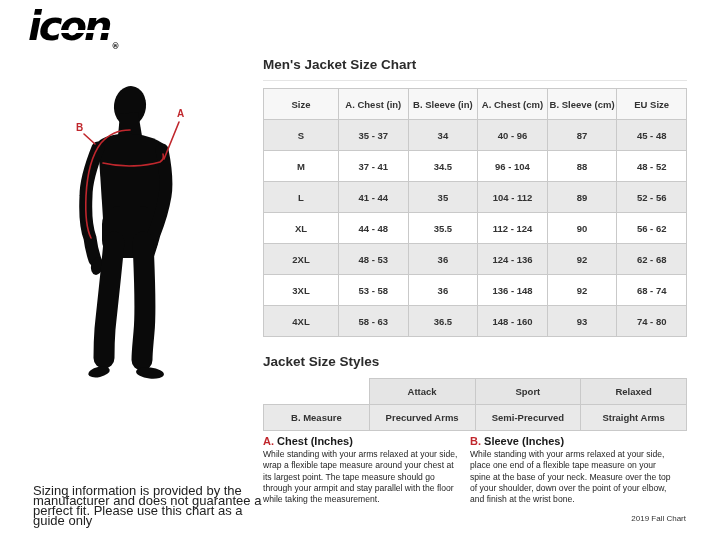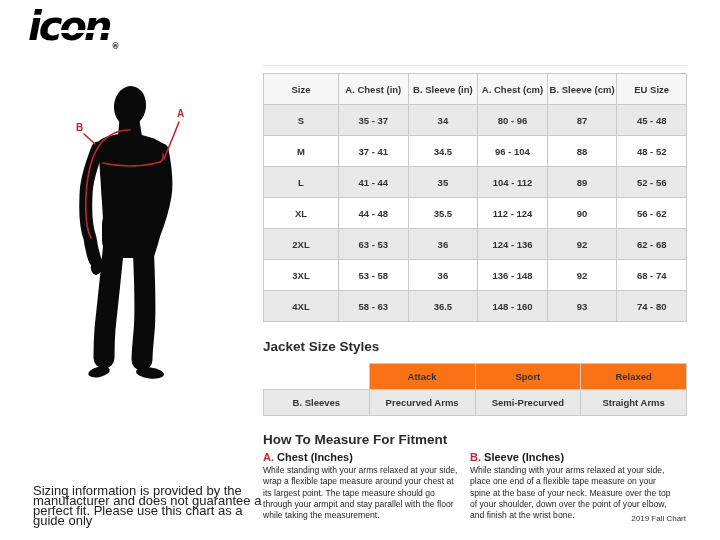--- a/index.html
+++ b/index.html
@@ -37,21 +37,21 @@
            overflow:hidden; white-space:nowrap; }
 
   .size-table { margin-top:7px; }
   .size-table th { height:28px; font-weight:bold; background:#f7f7f7; }
   .size-table th:first-child { width:72px; }
   .size-table td { height:28px; font-weight:600; }
   .size-table tbody tr:nth-child(odd) td { background:#e9e9e9; }
 
   .styles-heading { margin-top:17px; }
   .styles-table { margin-top:9px; }
-  .styles-table th { height:23px; font-weight:bold; background:#f97316; }
+  .styles-table th { height:23px; font-weight:bold; background:#e5e5e5; }
   .styles-table thead th:first-child { border:none; background:transparent; }
   .styles-table td { height:23px; font-weight:600; }
   .styles-table tbody tr:nth-child(odd) td { background:#e9e9e9; }
 
   .measure-heading { margin-top:16px; }
   .measure-cols { display:flex; gap:10px; margin-top:4px; }
   .measure-col-a { width:197px; flex:0 0 auto; }
   .measure-col-b { flex:1; padding-right:14px; }
   .measure-subhead { margin:0 0 2px 0; font-size:11px; font-weight:bold; color:#1a1a1a; }
   .measure-subhead .red { color:#c0272d; }
@@ -91,39 +91,40 @@
       <line x1="133" y1="38" x2="118" y2="75"></line>
       <line x1="38" y1="50" x2="49" y2="60"></line>
     </g>
     <text x="131" y="33" fill="#c0272d">A</text>
     <text x="30" y="47" fill="#c0272d">B</text>
   </svg>
 </div>
 
 <div class="content">
 
+  <h2 class="section-title">Men's Jacket Size Chart</h2>
   <hr class="title-divider">
 
   <table class="size-table">
       <thead>
         <tr>
           <th>Size</th>
           <th>A. Chest (in)</th>
           <th>B. Sleeve (in)</th>
           <th>A. Chest (cm)</th>
           <th>B. Sleeve (cm)</th>
           <th>EU Size</th>
         </tr>
       </thead>
       <tbody>
         <tr>
           <td>S</td>
           <td>35 - 37</td>
           <td>34</td>
-          <td>80 - 96</td>
+          <td>40 - 96</td>
           <td>87</td>
           <td>45 - 48</td>
         </tr>
         <tr>
           <td>M</td>
           <td>37 - 41</td>
           <td>34.5</td>
           <td>96 - 104</td>
           <td>88</td>
           <td>48 - 52</td>
@@ -139,21 +140,21 @@
         <tr>
           <td>XL</td>
           <td>44 - 48</td>
           <td>35.5</td>
           <td>112 - 124</td>
           <td>90</td>
           <td>56 - 62</td>
         </tr>
         <tr>
           <td>2XL</td>
-          <td>63 - 53</td>
+          <td>48 - 53</td>
           <td>36</td>
           <td>124 - 136</td>
           <td>92</td>
           <td>62 - 68</td>
         </tr>
         <tr>
           <td>3XL</td>
           <td>53 - 58</td>
           <td>36</td>
           <td>136 - 148</td>
@@ -177,29 +178,28 @@
       <thead>
         <tr>
           <th></th>
           <th>Attack</th>
           <th>Sport</th>
           <th>Relaxed</th>
         </tr>
       </thead>
       <tbody>
         <tr>
-          <td>B. Sleeves</td>
+          <td>B. Measure</td>
           <td>Precurved Arms</td>
           <td>Semi-Precurved</td>
           <td>Straight Arms</td>
         </tr>
       </tbody>
     </table>
 
-  <h2 class="section-title measure-heading">How To Measure For Fitment</h2>
 
   <div class="measure-cols">
     <div class="measure-col-a">
       <p class="measure-subhead"><span class="red">A.</span><span> Chest (Inches)</span></p>
       <p class="measure-body">While standing with your arms relaxed at your side, wrap a flexible tape measure around your chest at its largest point. The tape measure should go through your armpit and stay parallel with the floor while taking the measurement.</p>
     </div>
     <div class="measure-col-b">
       <p class="measure-subhead"><span class="red">B.</span><span> Sleeve (Inches)</span></p>
       <p class="measure-body">While standing with your arms relaxed at your side, place one end of a flexible tape measure on your spine at the base of your neck. Measure over the top of your shoulder, down over the point of your elbow, and finish at the wrist bone.</p>
     </div>

